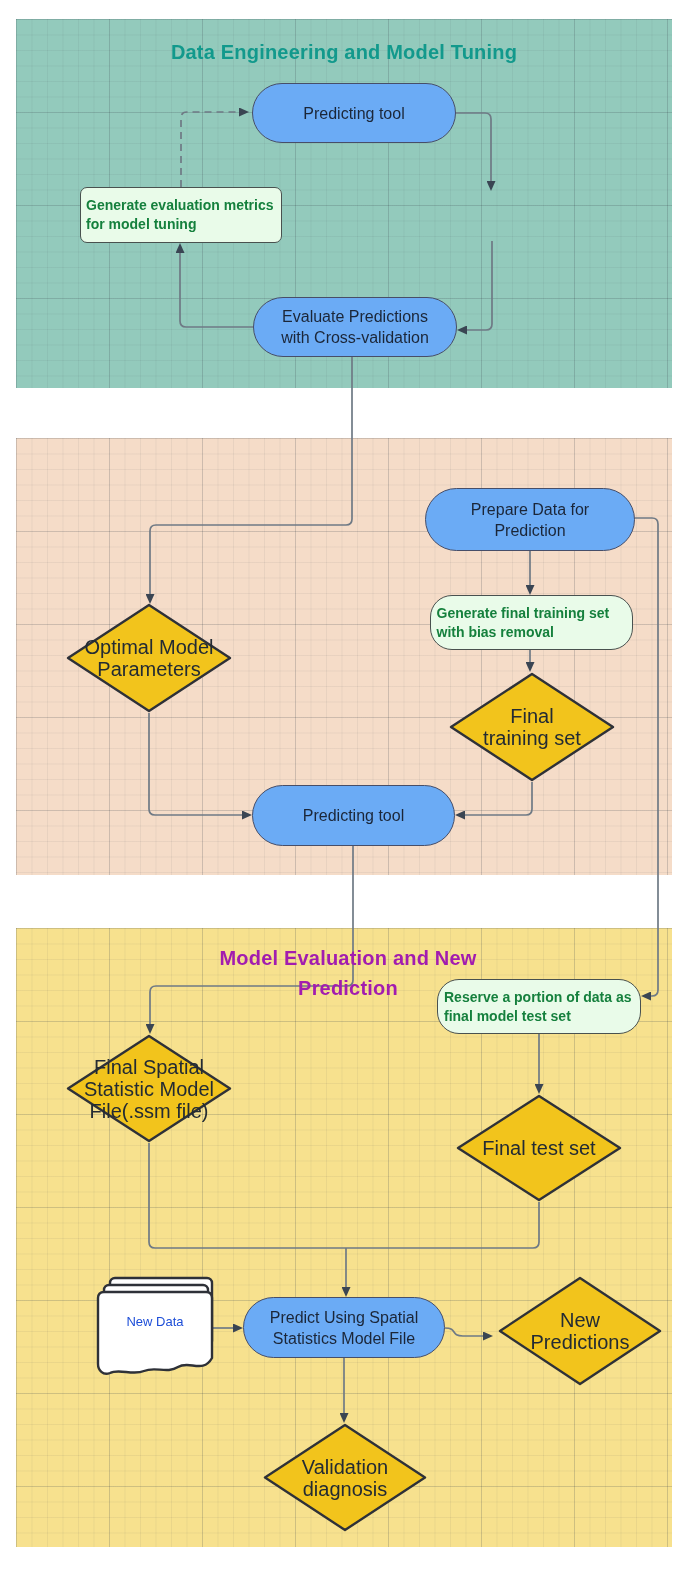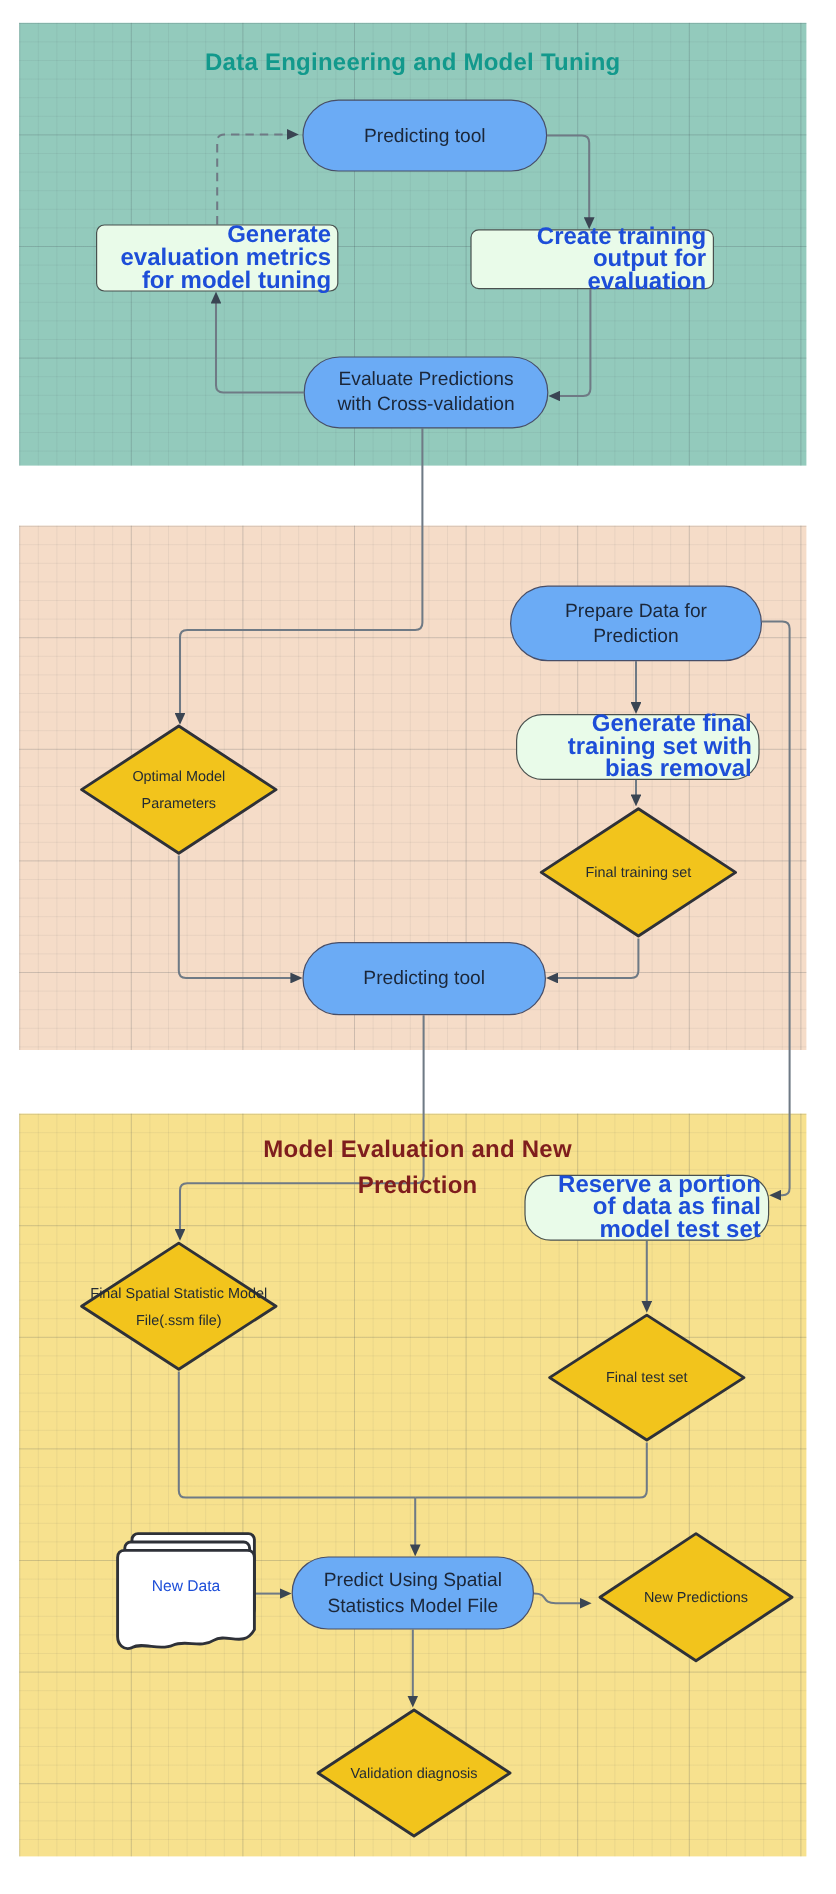--- a/index.html
+++ b/index.html
@@ -14,50 +14,50 @@
     background-size: 93px 93px, 93px 93px, 15.5px 15.5px, 15.5px 15.5px;
   }
   .section{position:absolute;}
   #section-tuning{left:16px;top:19px;width:656px;height:369px;background-color:#93cabc;}
   #section-creation{left:16px;top:438px;width:656px;height:437px;background-color:#f5dcc8;}
   #section-evaluation{left:16px;top:928px;width:656px;height:619px;background-color:#f7e18e;}
 
   .sec-title{position:absolute;font-weight:bold;font-size:20px;line-height:30px;text-align:center;letter-spacing:.2px;}
   #title-tuning{left:16px;top:37px;width:656px;color:#12998c;}
   #title-creation{left:16px;top:455px;width:656px;color:#f8984b;}
-  #title-evaluation{left:178px;top:943px;width:340px;color:#7f1d1d;}
+  #title-evaluation{left:178px;top:943px;width:340px;color:#a21caf;}
 
   #edge-layer{position:absolute;left:0;top:0;width:697px;height:1578px;pointer-events:none;}
   .edge{fill:none;stroke:#6f7a85;stroke-width:1.7px;}
   .edge.dashed{stroke-dasharray:7 5;}
 
   .pill{position:absolute;background:#6babf5;border:1.7px solid #474e68;border-radius:32px;
         display:flex;align-items:center;justify-content:center;text-align:center;
         font-size:16px;line-height:21px;color:#1b2638;box-sizing:border-box;}
   #pill-predicting-tools{left:252px;top:83px;width:204px;height:60px;}
   #pill-evaluate{left:253px;top:297px;width:204px;height:60px;align-items:center;}
   #pill-prepare{left:425px;top:488px;width:210px;height:63px;}
   #pill-predicting-tool{left:252px;top:785px;width:203px;height:61px;}
   #pill-predict-using{left:243px;top:1297px;width:202px;height:61px;}
   .pill .lbl{width:178px;}
 
   .gbox{position:absolute;background:#e9fbe9;border:1.7px solid #49514f;border-radius:7px;
-        display:flex;align-items:center;justify-content:center;text-align:right;
-        font-weight:bold;font-size:20px;line-height:19px;color:#1d4ed8;box-sizing:border-box;}
+        display:flex;align-items:center;justify-content:center;text-align:left;
+        font-weight:bold;font-size:14px;line-height:19px;color:#15803d;box-sizing:border-box;}
   #box-generate-metrics{left:80px;top:187px;width:202px;height:56px;}
   #box-create-output{left:392px;top:191px;width:203px;height:50px;}
   #box-generate-final{left:430px;top:595px;width:203px;height:55px;border-radius:22px;}
   #box-reserve{left:437px;top:979px;width:204px;height:55px;border-radius:22px;}
   .gbox .lbl{width:190px;}
 
   .diamond{position:absolute;}
   .diamond svg{position:absolute;left:0;top:0;width:100%;height:100%;}
   .diamond .dlbl{position:absolute;left:0;top:0;width:100%;height:100%;
         display:flex;align-items:center;justify-content:center;text-align:center;
-        font-size:12px;line-height:22px;color:#232b33;}
+        font-size:20px;line-height:22px;color:#232b33;}
   .diamond .dlbl span{display:inline-block;}
   #d-optimal{left:65px;top:603px;width:168px;height:110px;}
   #d-final-training{left:448px;top:672px;width:168px;height:110px;}
   #d-final-spatial{left:65px;top:1034px;width:168px;height:109px;}
   #d-final-test{left:455px;top:1094px;width:168px;height:108px;}
   #d-new-predictions{left:497px;top:1276px;width:166px;height:110px;}
   #d-validation{left:262px;top:1423px;width:166px;height:109px;}
   #d-optimal .dlbl span{width:140px;}
   #d-final-training .dlbl span{width:100px;}
   #d-final-spatial .dlbl span{width:150px;}
@@ -120,23 +120,20 @@
   <div id="pill-predicting-tool" class="pill">
     <span class="lbl">Predicting tool</span>
   </div>
   <div id="pill-predict-using" class="pill">
     <span class="lbl">Predict Using Spatial Statistics Model File</span>
   </div>
 
   <div id="box-generate-metrics" class="gbox">
     <span class="lbl">Generate evaluation metrics for model tuning</span>
   </div>
-  <div id="box-create-output" class="gbox">
-    <span class="lbl">Create training output for evaluation</span>
-  </div>
   <div id="box-generate-final" class="gbox">
     <span class="lbl">Generate final  training set with bias removal</span>
   </div>
   <div id="box-reserve" class="gbox">
     <span class="lbl">Reserve a portion of data as final model test set</span>
   </div>
 
   <div id="d-optimal" class="diamond">
     <svg viewBox="0 0 168 110" preserveAspectRatio="none">
       <polygon points="84,2 165,55 84,108 3,55" fill="#f2c41c" stroke="#2e3138" stroke-width="2.4" stroke-linejoin="round"></polygon>

